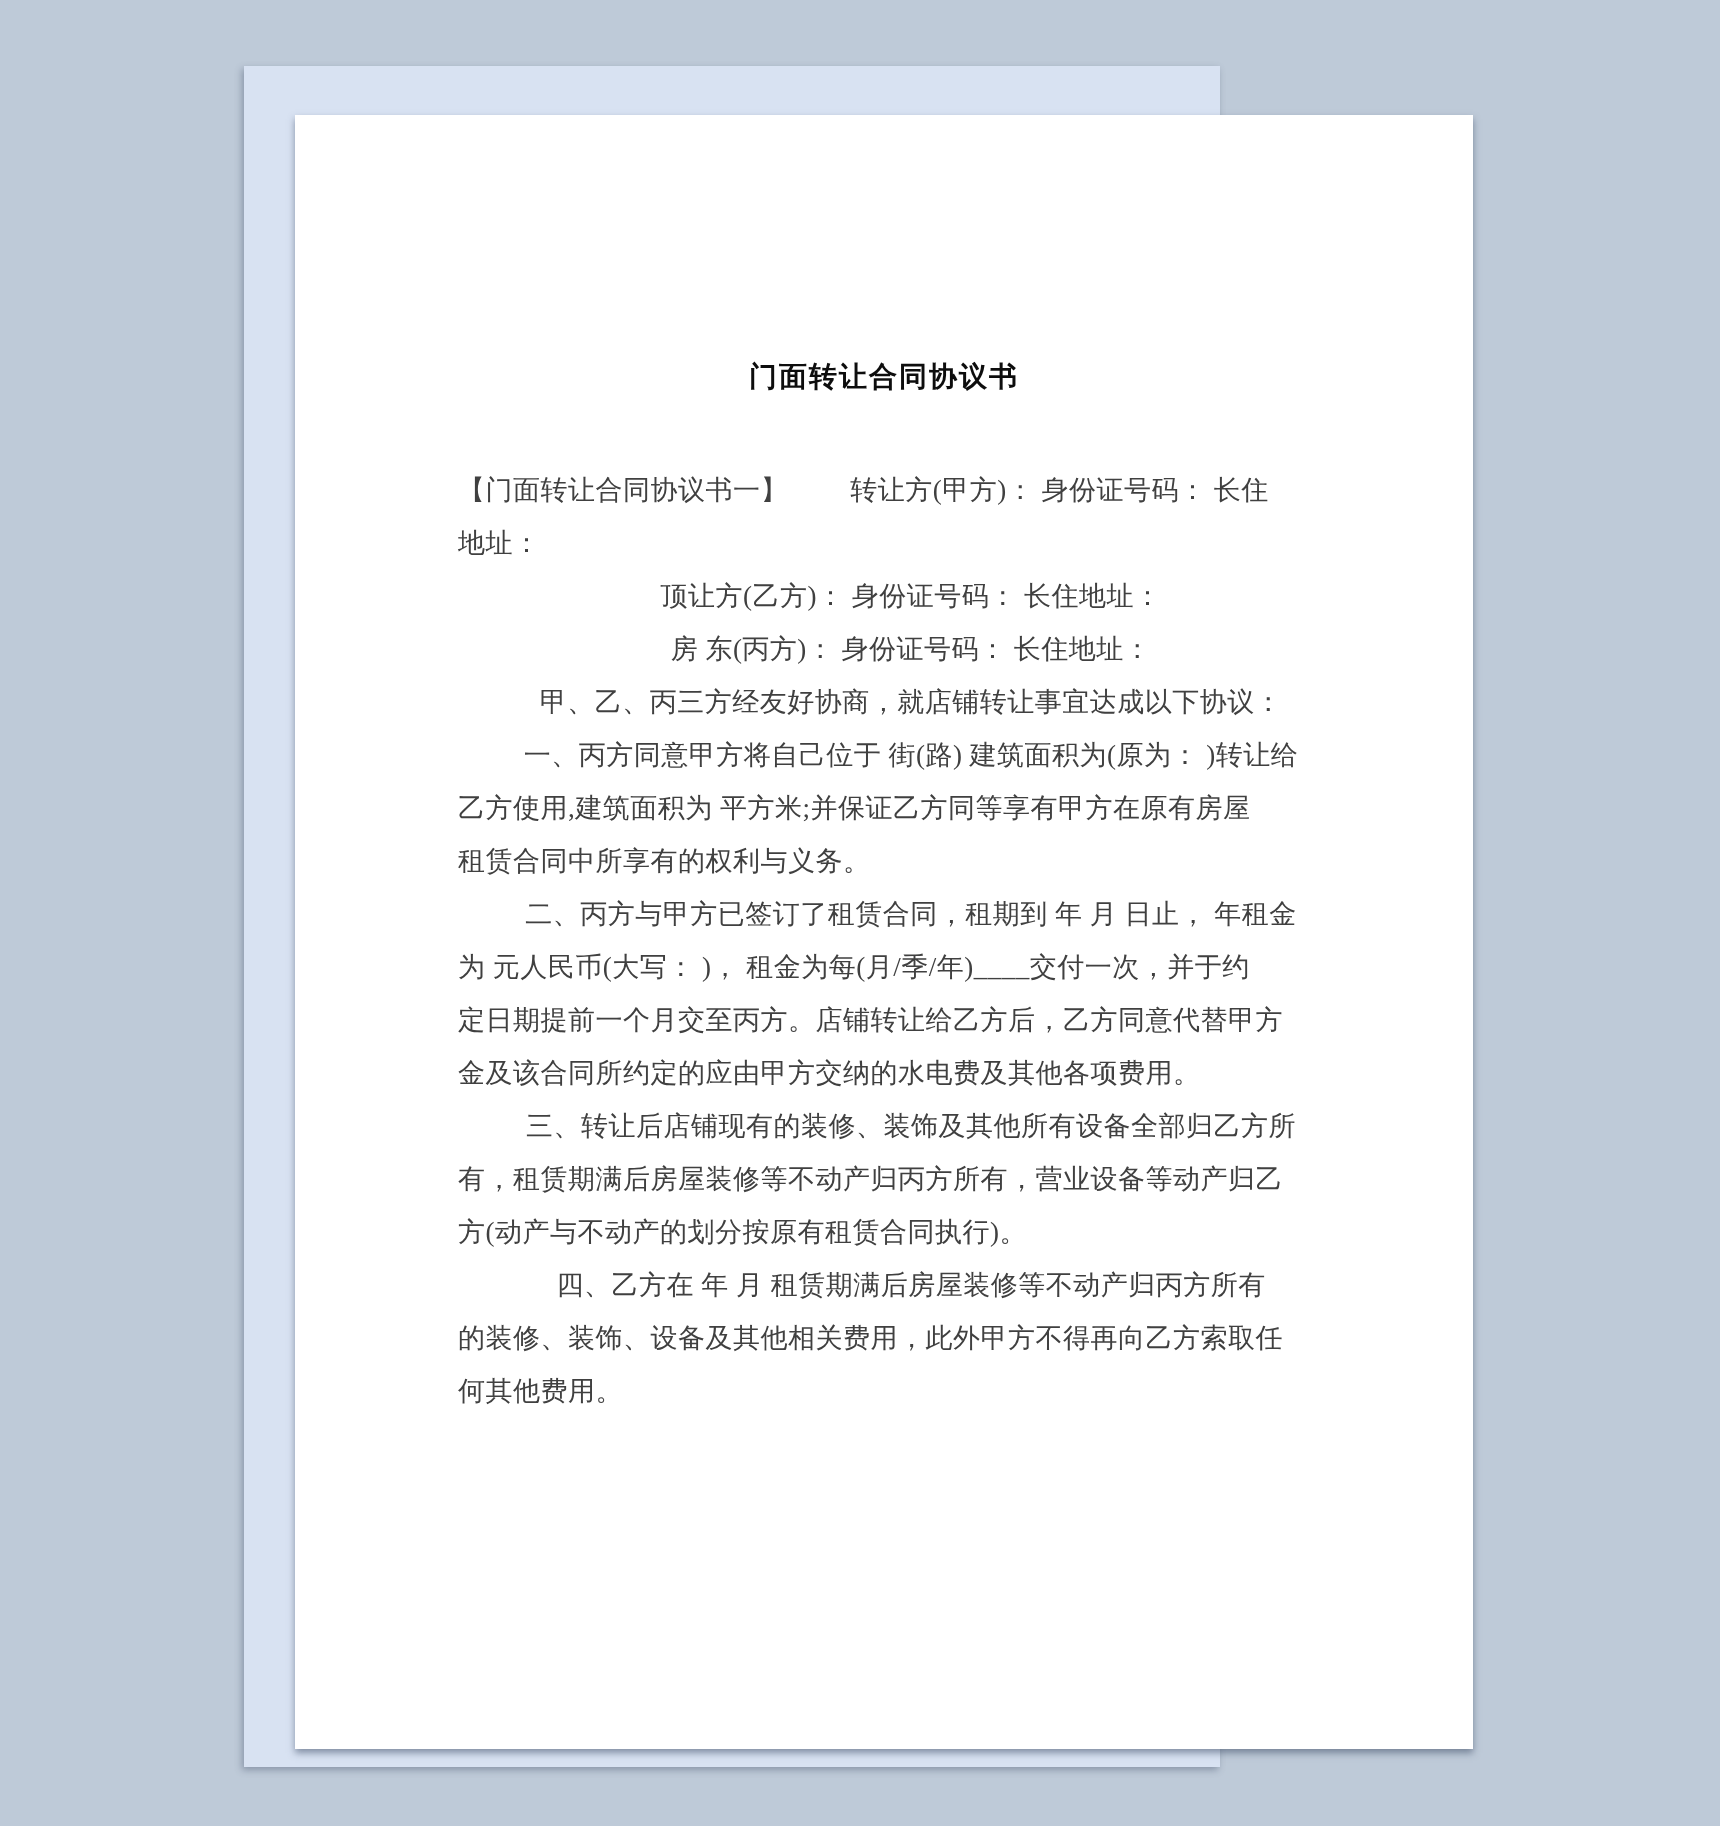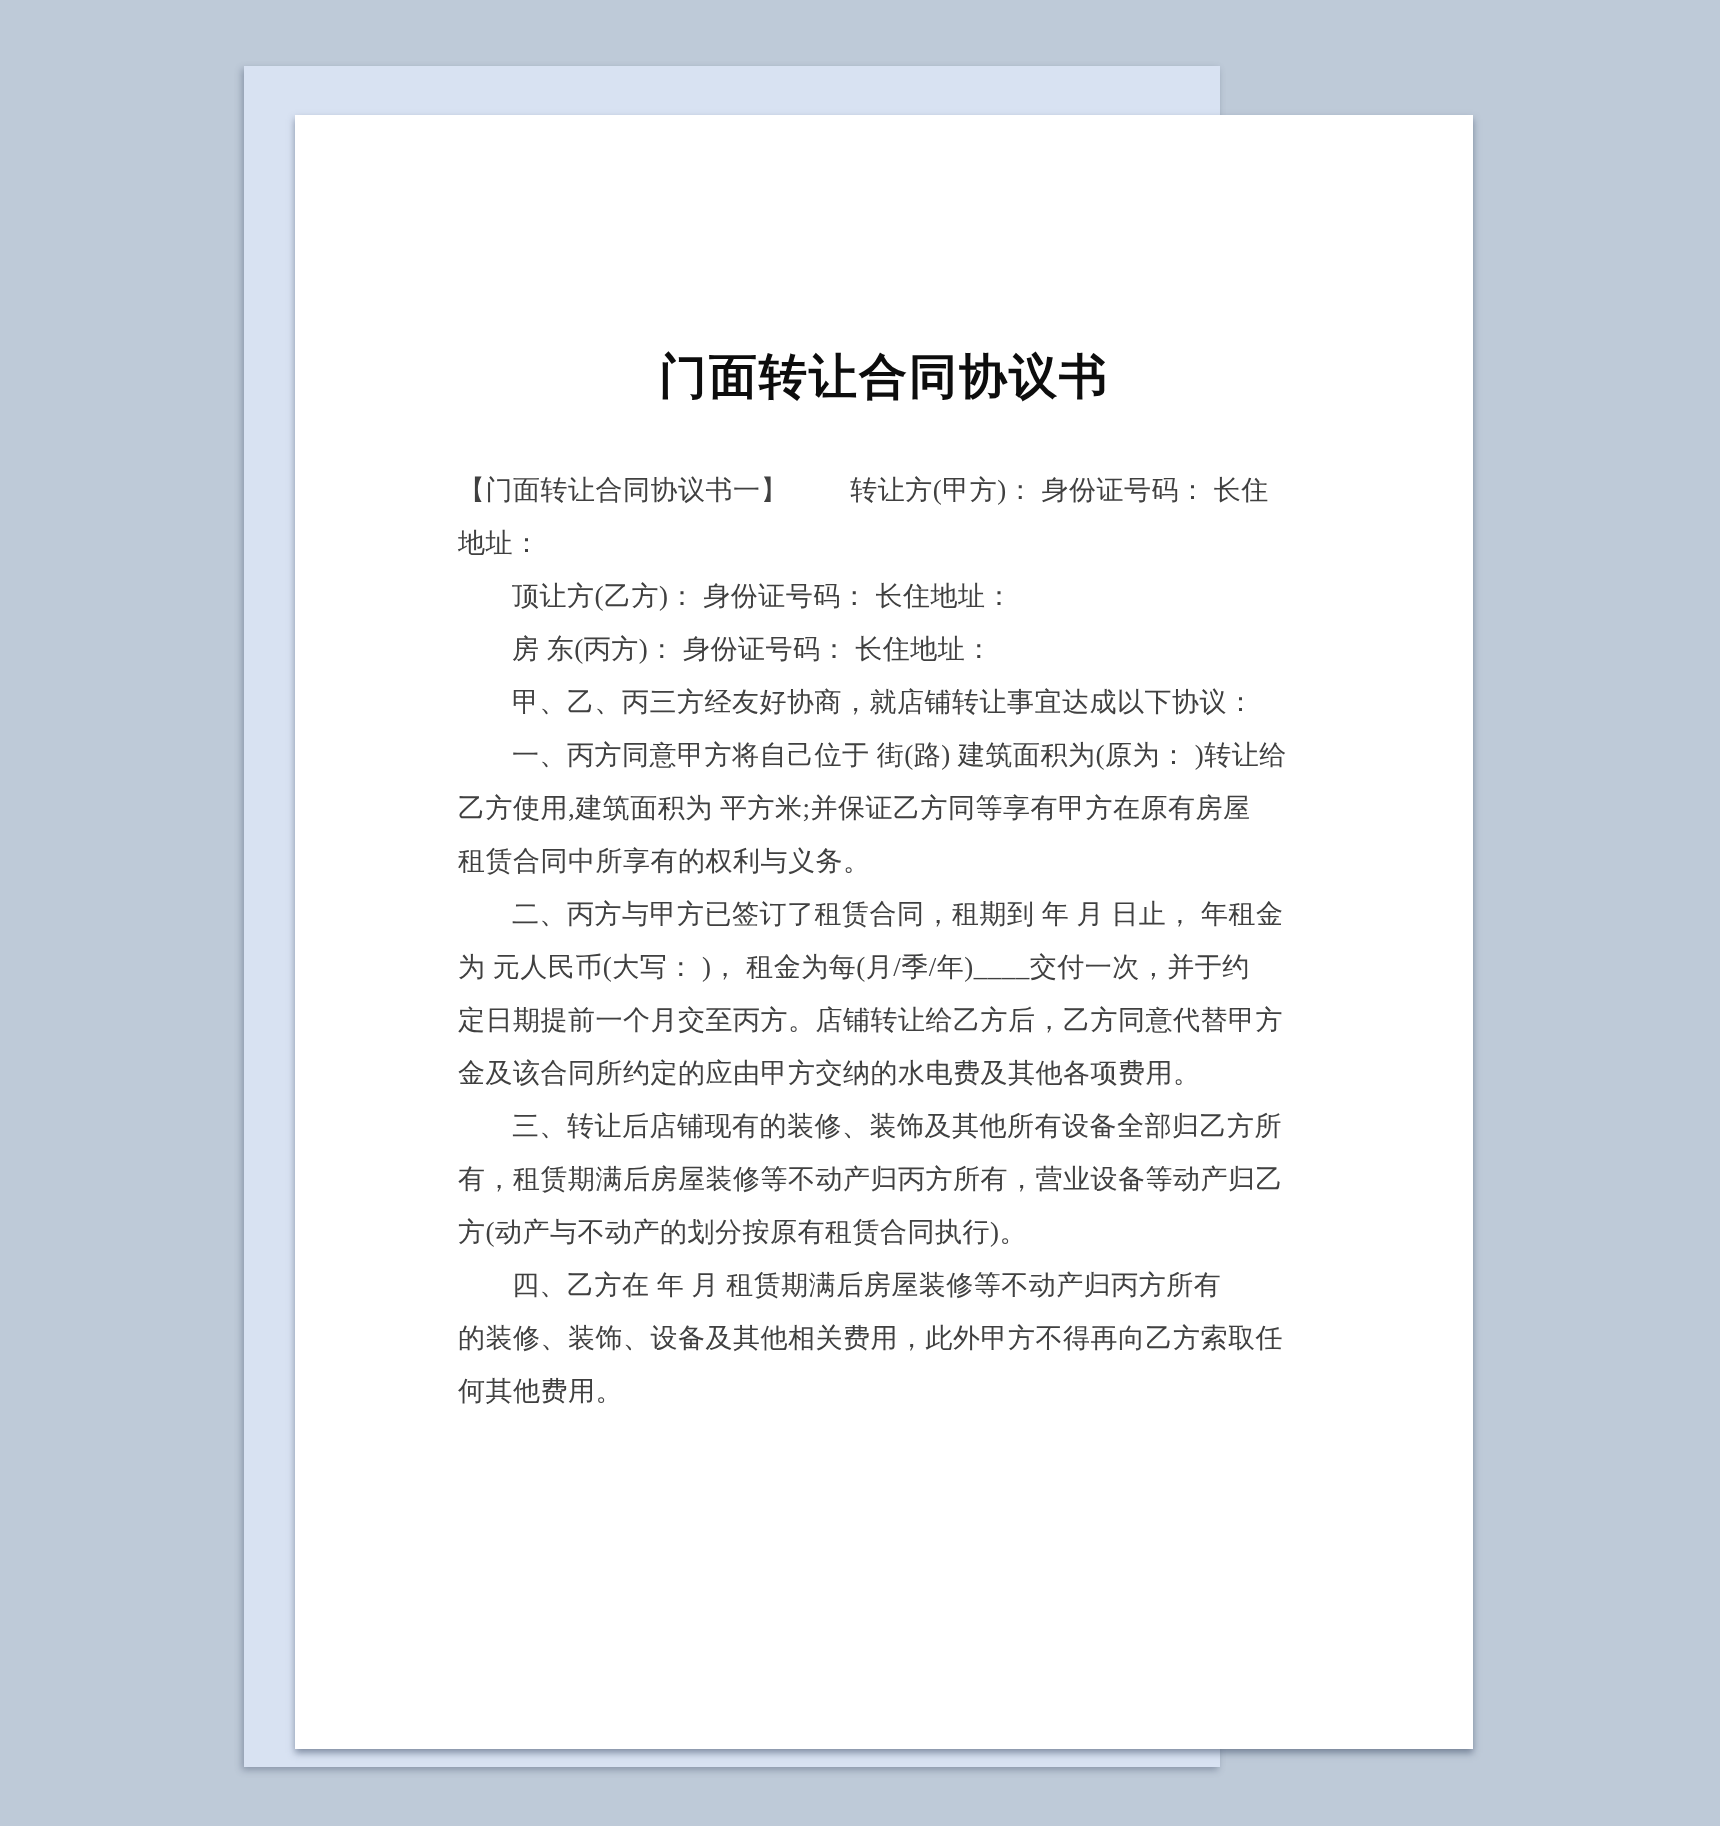--- a/index.html
+++ b/index.html
@@ -26,39 +26,40 @@
     position: absolute;
     left: 295px;
     top: 115px;
     width: 1178px;
     height: 1634px;
     padding: 0 163px;
     box-shadow: 0 4px 7px rgba(60, 75, 100, 0.55);
   }
   .doc-title {
     margin-top: 238px;
-    font-size: 48px;
+    font-size: 28px;
     line-height: 48px;
     font-weight: bold;
     text-align: center;
     color: #0d0d0d;
     letter-spacing: 2px;
   }
   .doc-body {
     margin-top: 63px;
   }
   .doc-line {
     font-size: 27px;
     line-height: 53px;
     color: #404040;
     white-space: pre;
     letter-spacing: 0.5px;
   }
   .doc-line.indent {
     padding-left: 54px;
+    text-align: center;
   }
 </style>
 </head>
 <body>
 
 <div class="canvas" style="background: rgb(190, 202, 216);">
   <div class="back-sheet" style="background: rgb(216, 226, 242);"></div>
   <div class="page" style="background: rgb(255, 255, 255);">
     <h1 class="doc-title">门面转让合同协议书</h1>
     <div class="doc-body">

